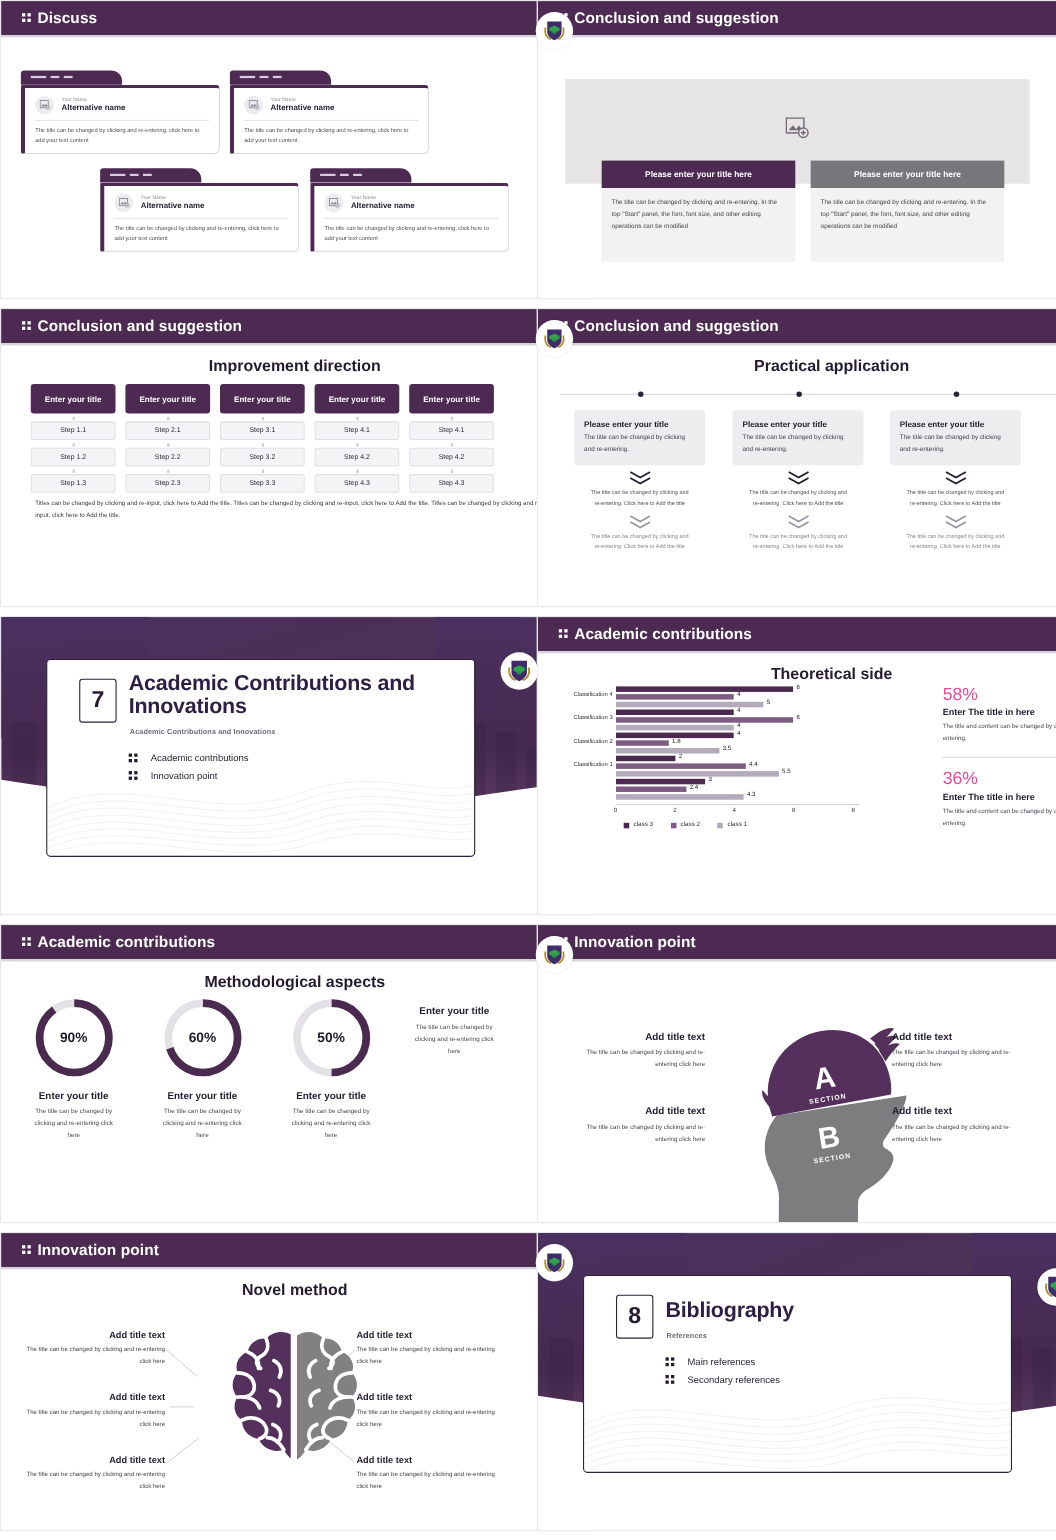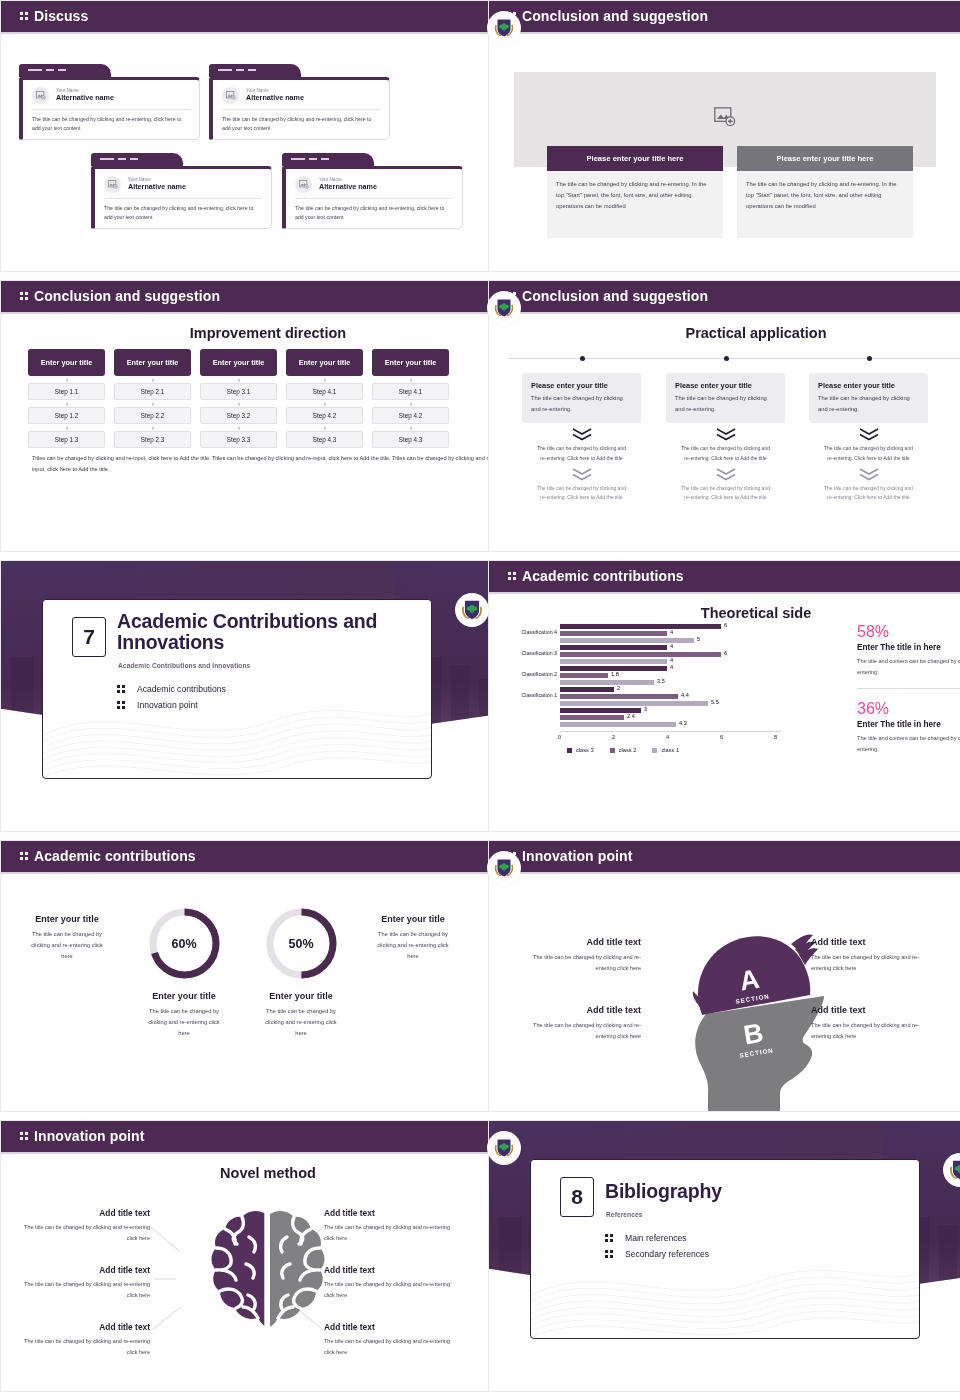--- a/index.html
+++ b/index.html
@@ -729,22 +729,30 @@
         <path d="M4 9 Q2.5 14 6 18 Q8 20 9 19" stroke="#b08d2e" stroke-width="1.6" fill="none"></path>
         <path d="M20 9 Q21.5 14 18 18 Q16 20 15 19" stroke="#b08d2e" stroke-width="1.6" fill="none"></path>
         <path d="M5.5 3.5h13v9.5c0 4-4.2 6.6-6.5 7.5C9.7 19.6 5.5 17 5.5 13z" fill="#3d2b6b"></path>
         <circle cx="12" cy="9.6" r="2.3" fill="#2fa34a"></circle>
           <circle cx="9.3" cy="10.6" r="2.1" fill="#2fa34a"></circle>
         <circle cx="14.7" cy="10.6" r="2.1" fill="#2fa34a"></circle>
           <circle cx="12" cy="12.6" r="2.1" fill="#2fa34a"></circle>
         <rect x="11.6" y="12.4" width="0.9" height="3" fill="#1e7a33"></rect>
       </svg>
     </div>
+    <div class="h2">Methodological aspects</div>
 
     <div class="dcol" style="left:11px">
+      <div style="position:relative;width:77px;height:77px;margin:0 auto">
+        <svg width="77" height="77" viewBox="0 0 44 44">
+          <circle cx="22" cy="22" r="18" fill="none" stroke="#e4e1e6" stroke-width="4"></circle>
+          <circle cx="22" cy="22" r="18" fill="none" stroke="#4a2a4f" stroke-width="4" stroke-dasharray="101.8 113.1" stroke-dashoffset="0" transform="rotate(-90 22 22)"></circle>
+        </svg>
+        <div class="dlabel">90%</div>
+      </div>
       <div class="dcap">Enter your title</div>
       <div class="dtxt">The title can be changed by clicking and re-entering click here</div>
     </div>
 
     <div class="dcol" style="left:128px">
       <div style="position:relative;width:77px;height:77px;margin:0 auto">
         <svg width="77" height="77" viewBox="0 0 44 44">
           <circle cx="22" cy="22" r="18" fill="none" stroke="#e4e1e6" stroke-width="4"></circle>
           <circle cx="22" cy="22" r="18" fill="none" stroke="#4a2a4f" stroke-width="4" stroke-dasharray="79.2 113.1" stroke-dashoffset="0" transform="rotate(-90 22 22)"></circle>
         </svg>

